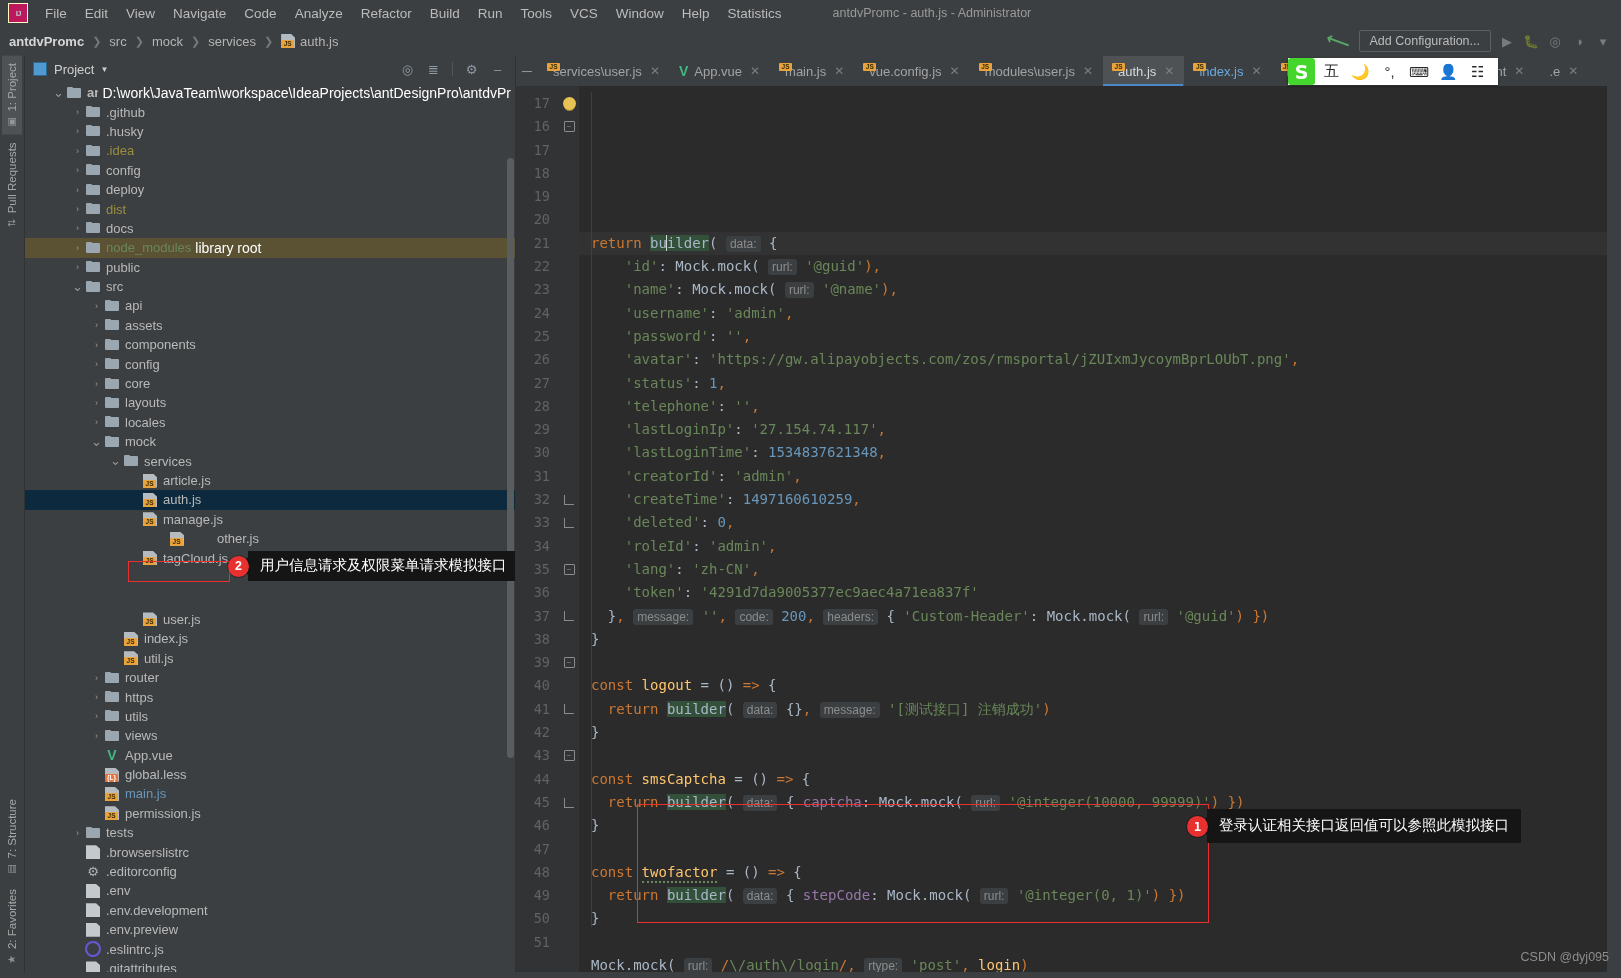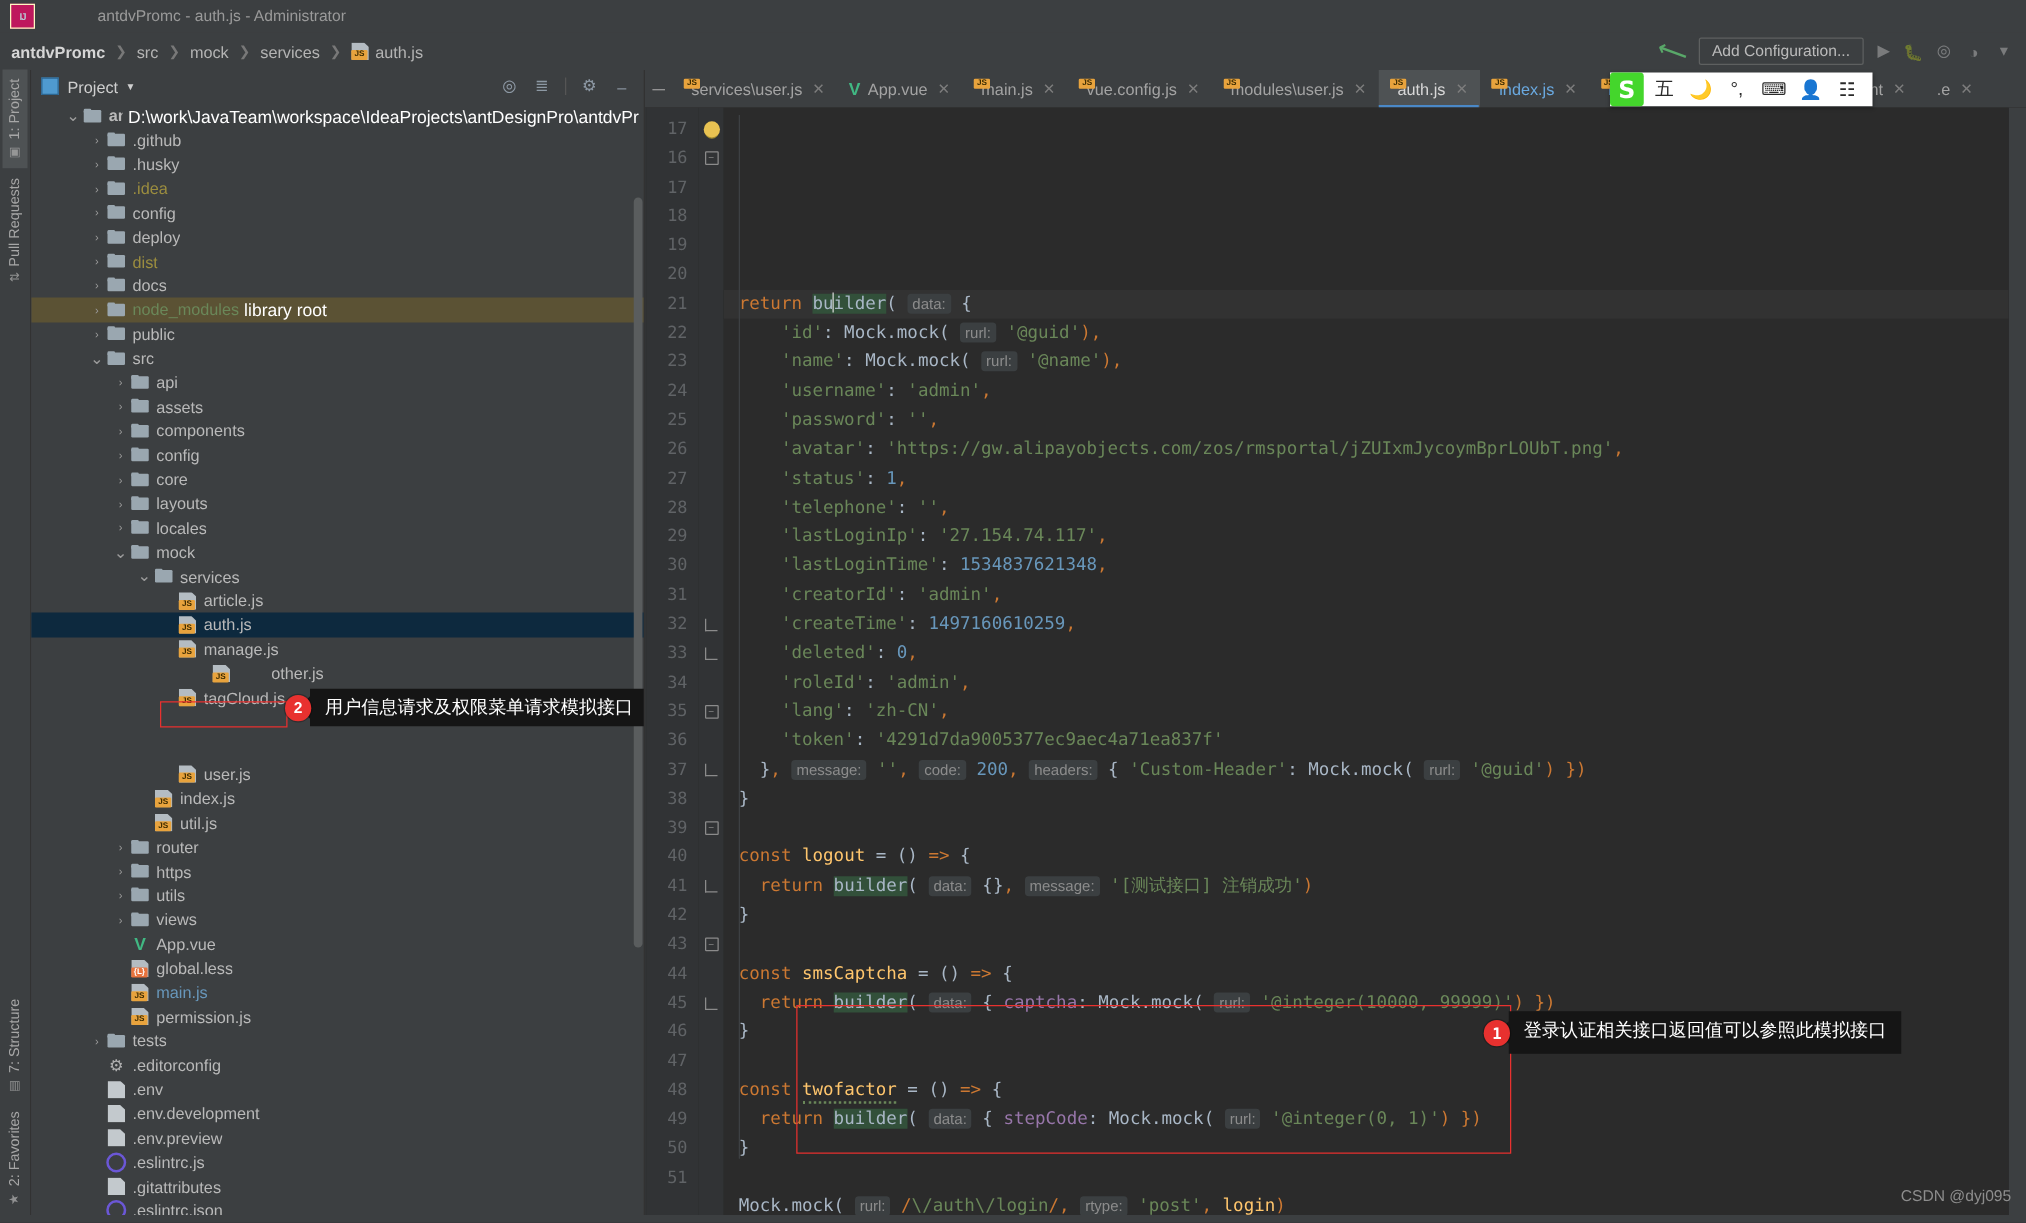--- a/index.html
+++ b/index.html
@@ -139,20 +139,36 @@
 
   .statusbar{height:6px;background:#3c3f41;flex:0 0 6px;}
 </style>
 </head>
 <body>
 
 <div class="ide">
 
   <div class="menubar">
     <div class="ij-logo">IJ</div>
+    <div id="menu-items" style="display:flex;align-items:center;">
+        <div class="menu-item">File</div>
+        <div class="menu-item">Edit</div>
+        <div class="menu-item">View</div>
+        <div class="menu-item">Navigate</div>
+        <div class="menu-item">Code</div>
+        <div class="menu-item">Analyze</div>
+        <div class="menu-item">Refactor</div>
+        <div class="menu-item">Build</div>
+        <div class="menu-item">Run</div>
+        <div class="menu-item">Tools</div>
+        <div class="menu-item">VCS</div>
+        <div class="menu-item">Window</div>
+        <div class="menu-item">Help</div>
+        <div class="menu-item">Statistics</div>
+      </div>
     <div class="win-title">antdvPromc - auth.js - Administrator</div>
   </div>
 
   <div class="navbar">
     <div class="crumb" id="breadcrumb">
         <span class="crumb-seg bold" style="display: flex; align-items: center; gap: 5px;">
           <span>antdvPromc</span>
         </span>
         <span class="crumb-sep">❯</span>
         <span class="crumb-seg" style="display: flex; align-items: center; gap: 5px;">
@@ -511,20 +527,29 @@
               </span>
             </span>
             <span class="lbl">permission.js</span>
           </div>
           <div class="row" style="padding-left: 47px;">
             <span class="arrow">›</span>
             <span class="ic">
               <span class="fold"></span>
             </span>
             <span class="lbl">tests</span>
+          </div>
+          <div class="row" style="padding-left: 47px;">
+            <span class="arrow none"></span>
+            <span class="ic">
+              <span class="fic txt">
+                <span class="page"></span>
+              </span>
+            </span>
+            <span class="lbl">.browserslistrc</span>
           </div>
           <div class="row" style="padding-left: 47px;">
             <span class="arrow none"></span>
             <span class="ic">
               <span class="gearic">⚙</span>
             </span>
             <span class="lbl">.editorconfig</span>
           </div>
           <div class="row" style="padding-left: 47px;">
             <span class="arrow none"></span>

